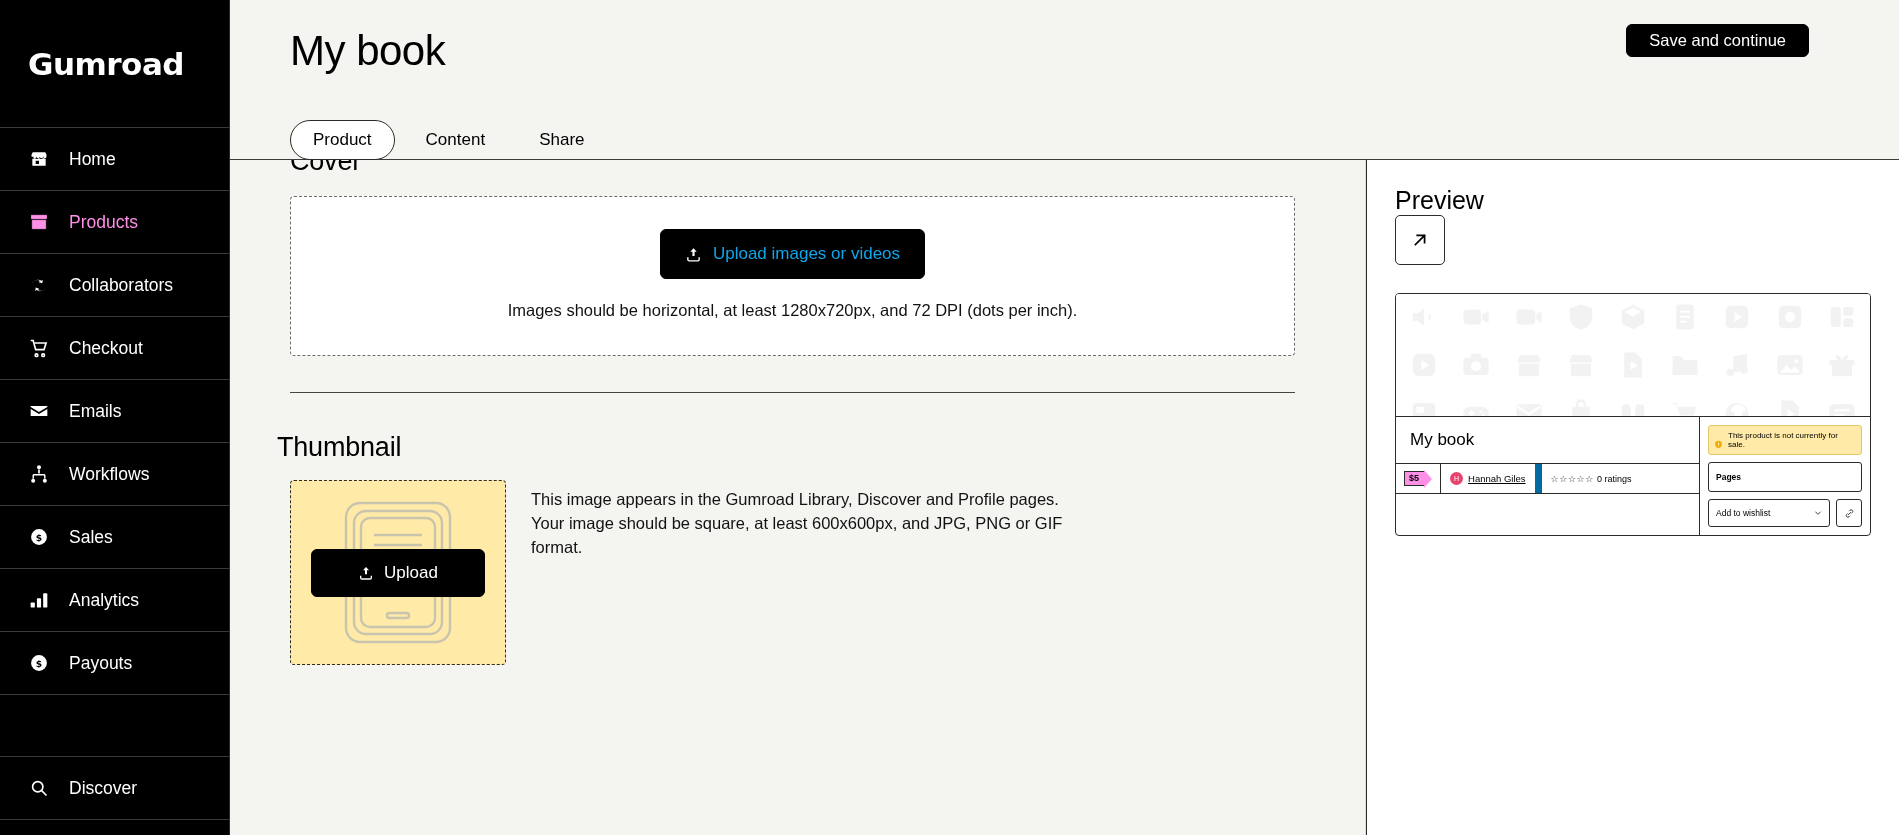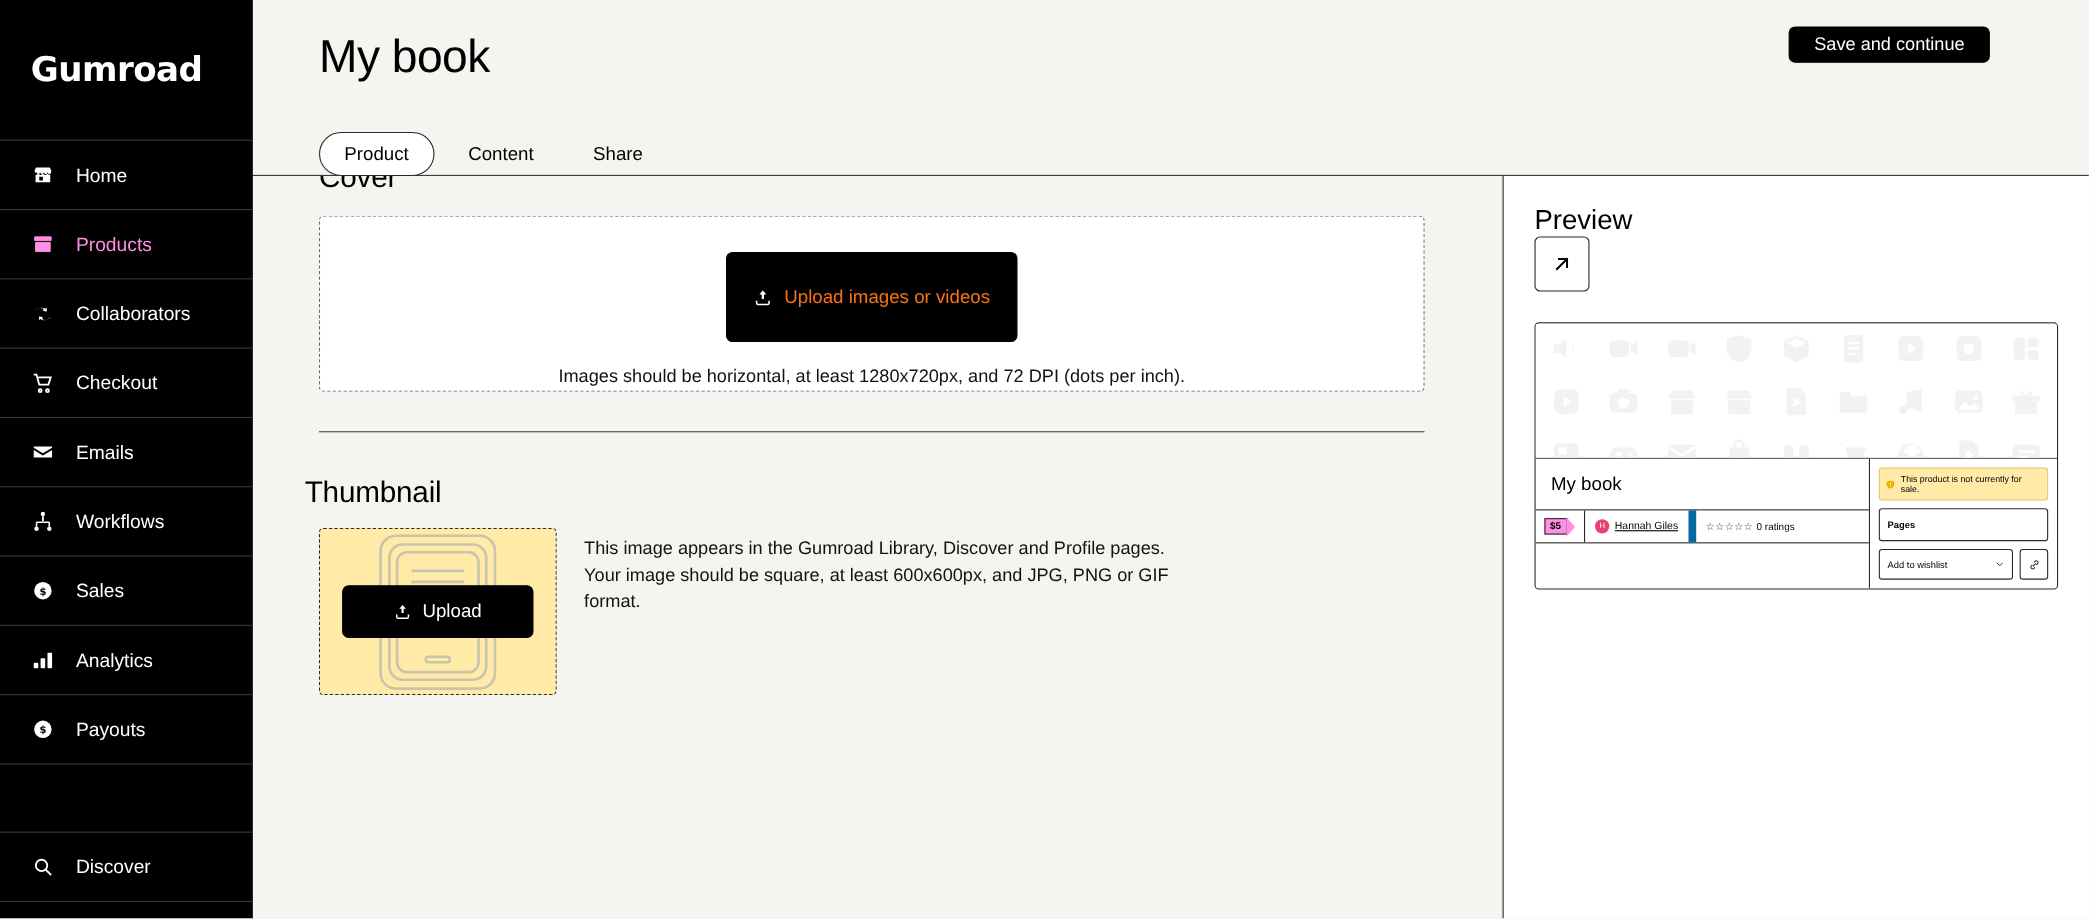--- a/index.html
+++ b/index.html
@@ -92,35 +92,35 @@
 
   .dropzone {
     position: absolute; left: 60px; right: 70px; top: 36px; height: 160px;
     border: 1.5px dashed #6d6d66;
     border-radius: 4px; background: #fff;
     display: flex; flex-direction: column;
     align-items: center; justify-content: flex-start;
     padding-top: 32px;
   }
   .upload-btn {
-    background: #000; color: #f97316;
+    background: #000; color: #0ea5e9;
     border: 1px solid #000; border-radius: 6px;
-    font-size: 17px; padding: 30px 24px;
+    font-size: 17px; padding: 14px 24px;
     display: inline-flex; align-items: center; gap: 11px;
     cursor: pointer;
   }
   .dropzone-hint { margin-top: 22px; font-size: 16.5px; color: #121212; }
 
   .divider { position: absolute; left: 60px; right: 70px; top: 232px; height: 1px; background: #454541; }
 
   .thumb-title { position: absolute; top: 272px; left: 47px; }
 
   .thumb-row { position: absolute; top: 320px; left: 60px; right: 70px; display: flex; gap: 25px; }
   .thumb-box {
-    width: 216px; height: 152px; flex: 0 0 216px;
+    width: 216px; height: 185px; flex: 0 0 216px;
     background: #ffeaa7;
     border: 1.5px dashed #2b2b28;
     border-radius: 4px;
     position: relative;
     display: flex; align-items: center; justify-content: center;
     overflow: hidden;
   }
   .thumb-illus { width: 132px; height: 155px; }
   .thumb-upload {
     position: absolute; left: 0; right: 0; top: 50%;
@@ -197,21 +197,21 @@
   .author-name { font-size: 9.5px; color: #000; text-decoration: underline; }
   .meta-rating { display: flex; align-items: center; gap: 3px; padding: 4px 9px; flex: 1 1 auto; }
   .stars { letter-spacing: 0.6px; font-size: 9px; color: #2b2b28; }
   .ratings-count { font-size: 9px; color: #000; }
   .pcard-blank { border-top: 1px solid #2b2b28; height: 34px; }
 
   .pcard-right { width: 170px; flex: 0 0 170px; padding: 8px; display: flex; flex-direction: column; gap: 7px; }
   .sale-banner {
     background: #ffeaa7; border: 1px solid #e0c86a; border-radius: 3px;
     font-size: 8px; color: #000; padding: 5px 5px;
-    display: flex; align-items: center; gap: 5px;
+    display: flex; align-items: flex-end; gap: 5px;
   }
   .warn-ic { width: 9px; height: 9px; flex: 0 0 9px; }
   .pages-field {
     border: 1px solid #2b2b28; border-radius: 3px;
     font-size: 8.5px; color: #000; padding: 9px 7px; font-weight: 600;
   }
   .wish-row { display: flex; gap: 6px; }
   .wish-select {
     flex: 1 1 auto; border: 1px solid #2b2b28; border-radius: 3px;
     font-size: 8.5px; color: #000; padding: 8px 7px;

